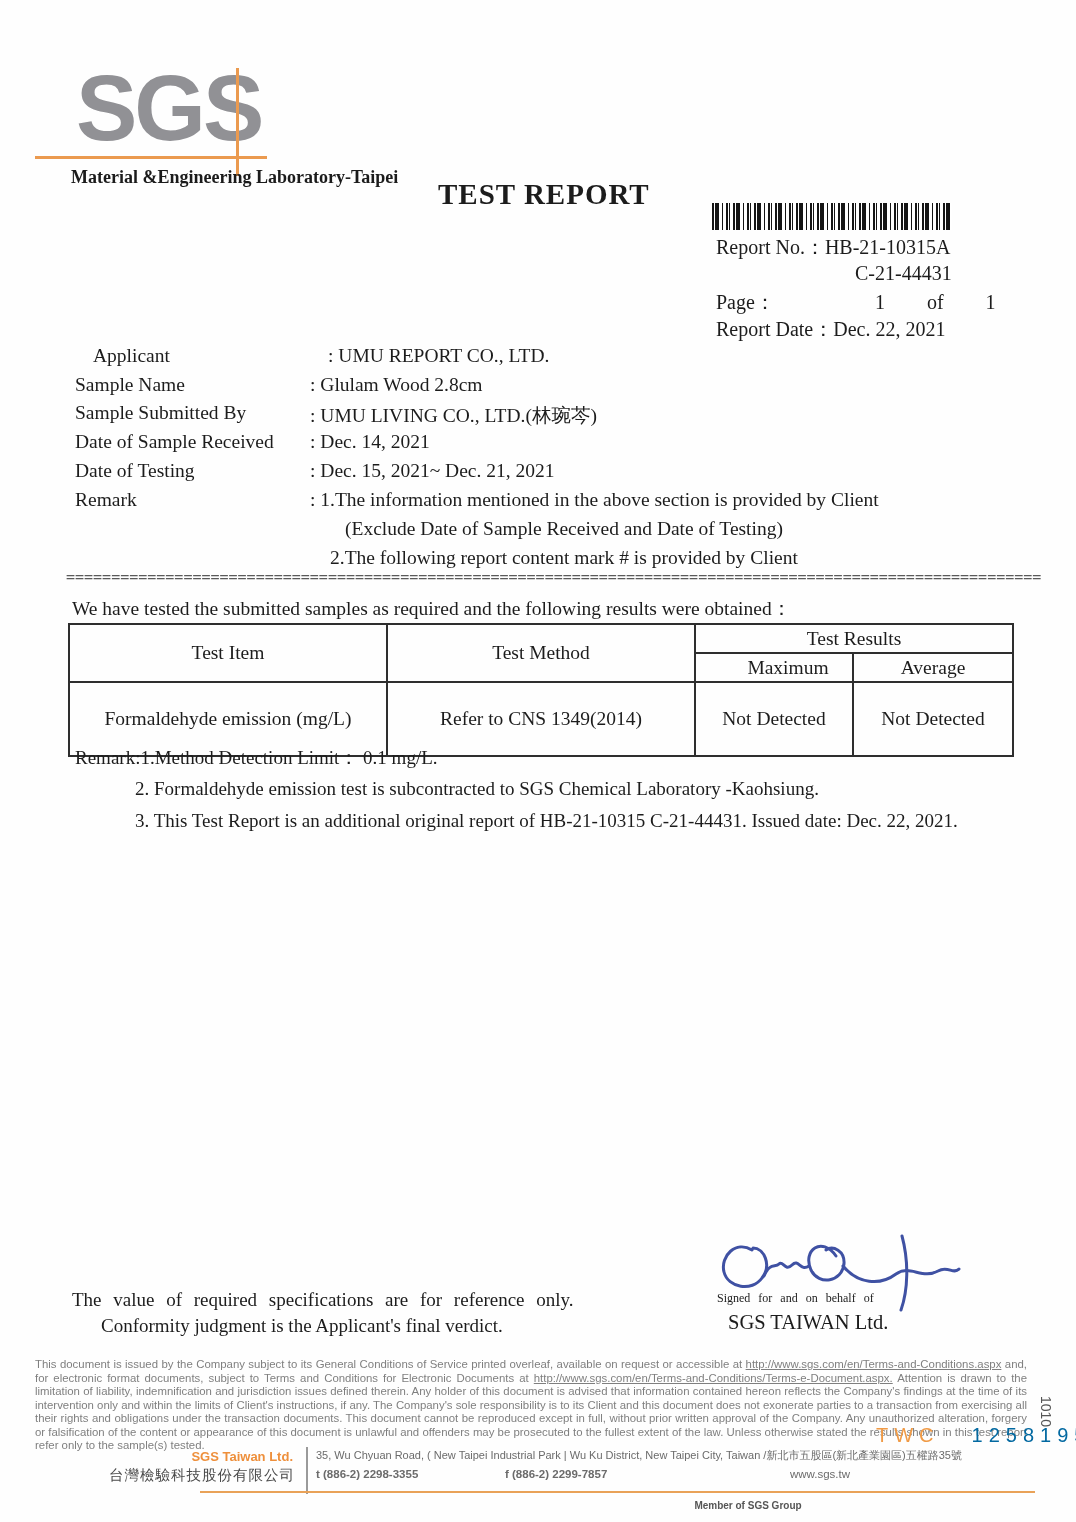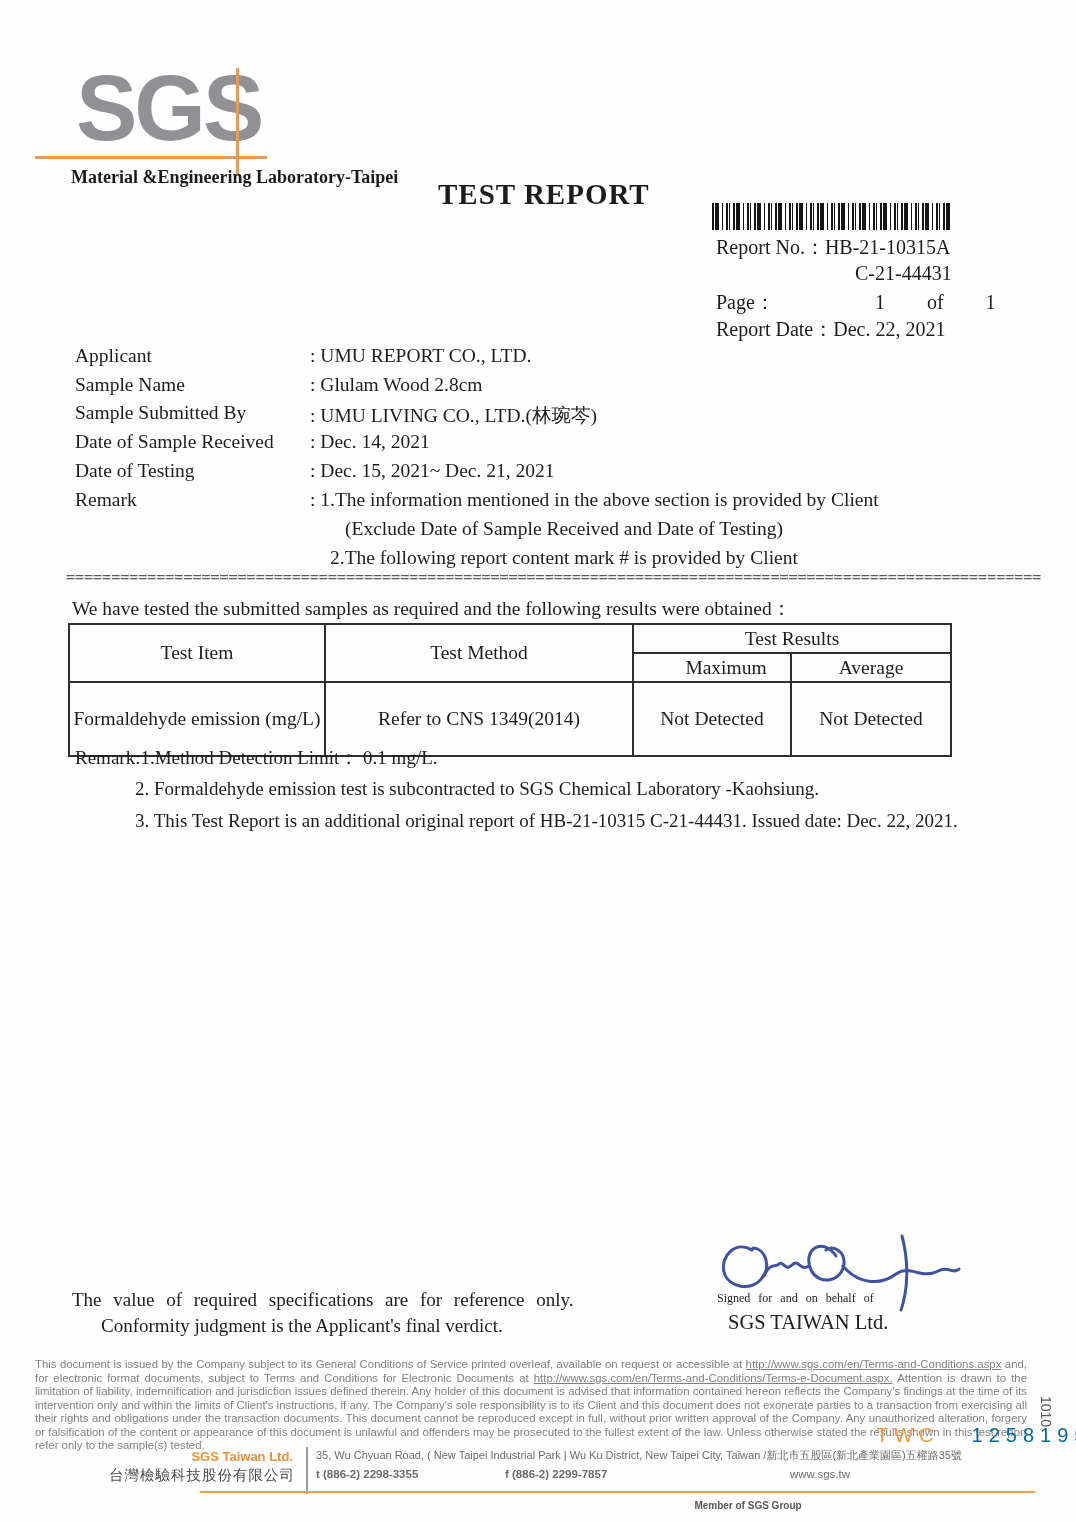--- a/index.html
+++ b/index.html
@@ -39,40 +39,40 @@
   .rn2  { left:855px; top:262px;text-align:center; }
   .pg   { left:716px; top:289px; }
   .pg .pv1 { margin-left:100px; }
   .pg .pof { margin-left:42px; }
   .pg .pv2 { margin-left:42px; }
   .rd   { left:716px; top:316px; }
 
   
   .info-label { left:75px; font-size:19.5px; }
   .info-value { left:310px; font-size:19.5px; white-space:nowrap; }
-  .r0 { top:345px; } .r1 { top:374px; } .r2 { top:402px; }
+  .r0 { top:345px;margin-left:18px; } .r1 { top:374px; } .r2 { top:402px; }
   .r3 { top:431px; } .r4 { top:460px; } .r5 { top:489px; }
   .remark-l2 { left:345px; top:518px; font-size:19.5px; }
   .remark-l3 { left:330px; top:547px; font-size:19.5px; }
 
   .eq-divider {
     left:66px; top:566px; width:984px; height:22px;
     font-family:"DejaVu Sans Mono", monospace; font-size:15px; line-height:22px;
     color:#5a5a5a; white-space:nowrap; overflow:hidden; letter-spacing:0;
   }
 
   .intro { left:72px; top:595px; font-size:19.5px; }
 
   
   .results { left:68px; top:623px; border-collapse:collapse; table-layout:fixed; }
   .results td {
     border:2px solid #2e2e2e; text-align:center; vertical-align:middle;
     font-size:19.5px; background:#fefefe; padding:0;
   }
-  .results .c1 { width:256px; } .results .c2 { width:308px;border-radius:27px; }
+  .results .c1 { width:318px; } .results .c2 { width:308px;border-radius:27px; }
   .results .c3 { width:158px;padding-left:28px; } .results .c4 { width:160px; }
   .results .hrow td { height:29px; }
   .results .drow td { height:74px; }
 
   .tremark { font-size:19px; }
   .tr1 { left:75px;  top:745px; }
   .tr2 { left:135px; top:778px; }
   .tr3 { left:135px; top:810px; }
 
   

